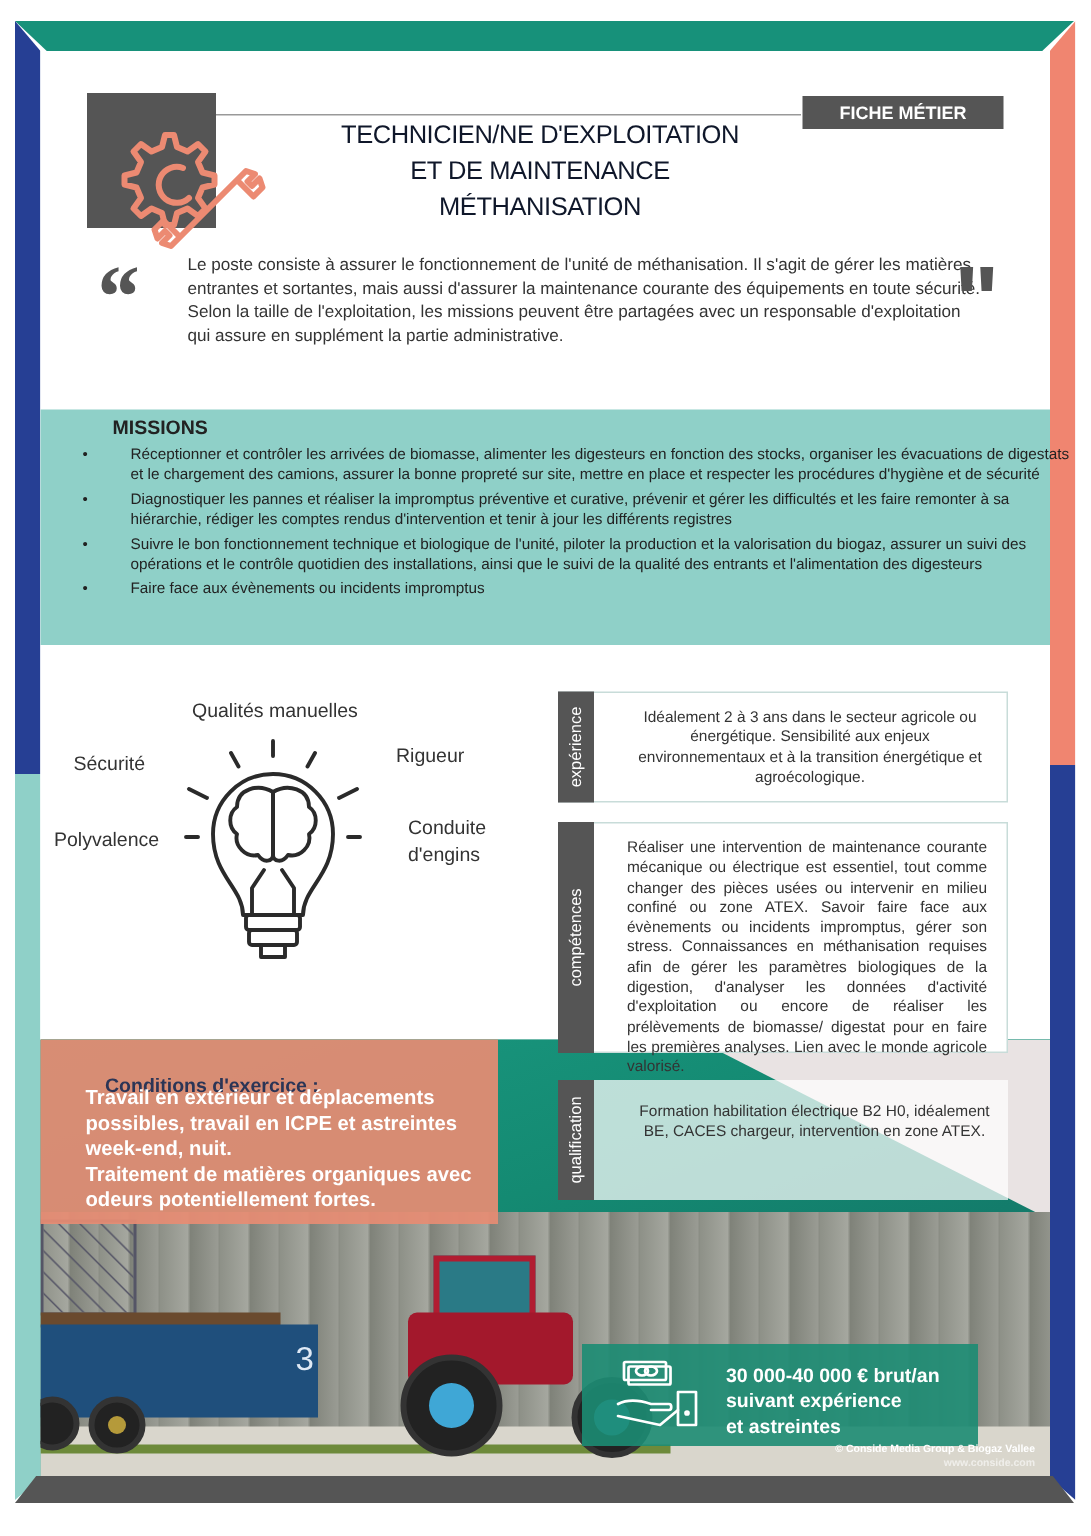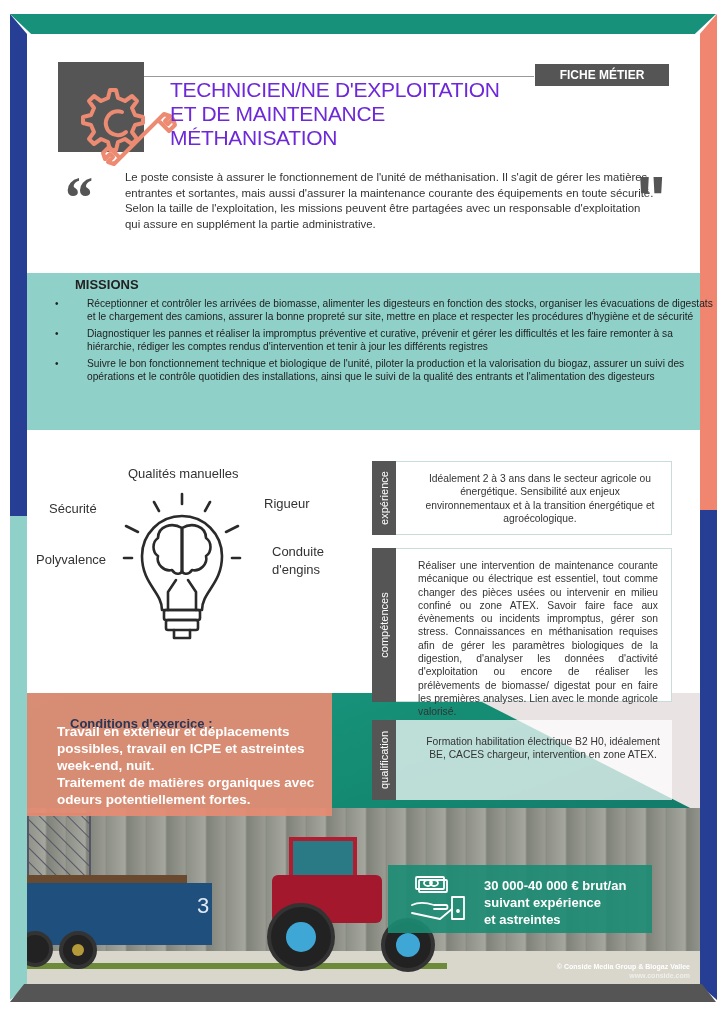--- a/index.html
+++ b/index.html
@@ -8,21 +8,21 @@
   .frame-left-top{position:absolute;left:10px;top:14px;width:17px;height:502px;background:#263f94;clip-path:polygon(0 0,100% 4%,100% 100%,0 100%);}
   .frame-left-bot{position:absolute;left:10px;top:516px;width:17px;height:484px;background:#8fd0c8;clip-path:polygon(0 0,100% 0,100% 97%,0 100%);}
   .frame-right-top{position:absolute;left:700px;top:14px;width:17px;height:496px;background:#f08570;clip-path:polygon(0 4%,100% 0,100% 100%,0 100%);}
   .frame-right-bot{position:absolute;left:700px;top:510px;width:17px;height:490px;background:#263f94;clip-path:polygon(0 0,100% 0,100% 100%,0 97%);}
   .frame-bottom{position:absolute;left:10px;top:984px;width:706px;height:18px;background:#555;clip-path:polygon(2% 0,98% 0,100% 100%,0 100%);}
 
   .icon-box{position:absolute;left:58px;top:62px;width:86px;height:90px;background:#555;}
   .gear-svg{position:absolute;left:80px;top:80px;width:100px;height:90px;}
   .title-line{position:absolute;left:144px;top:76px;width:390px;height:1px;background:#999;}
   .fiche{position:absolute;left:535px;top:64px;width:134px;height:22px;background:#555;color:#fff;font-size:12px;font-weight:bold;text-align:center;line-height:22px;}
-  .title{position:absolute;left:170px;top:78px;width:380px;text-align:left;color:#6d28d9;font-size:21px;line-height:24px;font-family:"Liberation Sans",sans-serif;letter-spacing:-0.3px;}
+  .title{position:absolute;left:170px;top:78px;width:380px;text-align:center;color:#0f172a;font-size:17px;line-height:24px;font-family:"Liberation Sans",sans-serif;letter-spacing:-0.3px;}
   .title div{white-space:nowrap;}
 
   .quote-open{position:absolute;left:62px;top:168px;font-size:60px;font-weight:bold;font-style:italic;color:#555;font-family:"Liberation Serif",serif;line-height:60px;}
   .quote-close{position:absolute;left:636px;top:170px;font-size:64px;font-weight:bold;color:#555;font-family:"Liberation Sans",sans-serif;line-height:60px;}
   .intro{position:absolute;left:125px;top:170px;width:530px;font-size:11.4px;line-height:15.5px;color:#333;}
 
   .missions{position:absolute;left:27px;top:273px;width:673px;height:157px;background:#8fd0c8;}
   .missions h3{position:absolute;left:48px;top:4px;margin:0;font-size:13px;font-weight:bold;color:#222;text-align:right;}
   .missions ul{position:absolute;left:34px;top:24px;width:640px;margin:0;padding:0 0 0 18px;list-style:none;}
   .missions li{position:relative;font-size:10.2px;line-height:13.4px;color:#222;margin-bottom:3px;padding-left:8px;}
@@ -48,21 +48,21 @@
   .wheel .hub{position:absolute;border-radius:50%;background:#3fa7d6;}
   .tractor-body{position:absolute;left:245px;top:182px;width:110px;height:48px;background:#a3182c;border-radius:6px;}
   .tractor-cab{position:absolute;left:262px;top:144px;width:60px;height:44px;background:#2a7a86;border:4px solid #b11c31;}
   .scaffold{position:absolute;left:0;top:120px;width:60px;height:60px;border:2px solid #556;background:repeating-linear-gradient(45deg,transparent 0,transparent 8px,#556 9px,transparent 10px);}
   .number3{position:absolute;left:170px;top:200px;color:#dfe9f5;font-size:22px;font-family:"Liberation Sans",sans-serif;}
 
   .conditions{position:absolute;left:27px;top:693px;width:305px;height:123px;background:rgba(230,140,115,0.93);}
   .conditions h4{position:absolute;left:30px;top:10px;margin:13px;font-size:13px;font-weight:bold;color:#2b3556;}
   .conditions p{position:absolute;left:30px;top:30px;width:270px;margin:0;font-size:13.5px;font-weight:bold;color:#fff;line-height:17px;}
 
-  .salary{position:absolute;left:388px;top:865px;width:264px;height:68px;background:rgba(28,140,115,0.9);}
+  .salary{position:absolute;left:388px;top:896px;width:264px;height:68px;background:rgba(28,140,115,0.9);}
   .salary-text{position:absolute;left:96px;top:12px;font-size:13px;font-weight:bold;color:#fff;line-height:17px;}
   .money-svg{position:absolute;left:22px;top:10px;width:56px;height:48px;}
   .credit{position:absolute;left:540px;top:962px;font-size:7px;color:#fff;font-weight:bold;text-align:right;width:150px;line-height:9px;}
 </style>
 </head>
 <body>
 
 <div class="frame-top"></div>
 <div class="frame-left-top"></div>
 <div class="frame-left-bot"></div>
@@ -86,20 +86,21 @@
 <div class="quote-open">“</div>
 <div class="intro">Le poste consiste à assurer le fonctionnement de l'unité de méthanisation. Il s'agit de gérer les matières entrantes et sortantes, mais aussi d'assurer la maintenance courante des équipements en toute sécurité. Selon la taille de l'exploitation, les missions peuvent être partagées avec un responsable d'exploitation qui assure en supplément la partie administrative.</div>
 <div class="quote-close">"</div>
 
 <div class="missions">
   <h3>MISSIONS</h3>
   <ul>
     <li>Réceptionner et contrôler les arrivées de biomasse, alimenter les digesteurs en fonction des stocks, organiser les évacuations de digestats et le chargement des camions, assurer la bonne propreté sur site, mettre en place et respecter les procédures d'hygiène et de sécurité</li>
     <li>Diagnostiquer les pannes et réaliser la impromptus préventive et curative, prévenir et gérer les difficultés et les faire remonter à sa hiérarchie, rédiger les comptes rendus d'intervention et tenir à jour les différents registres</li>
     <li>Suivre le bon fonctionnement technique et biologique de l'unité, piloter la production et la valorisation du biogaz, assurer un suivi des opérations et le contrôle quotidien des installations, ainsi que le suivi de la qualité des entrants et l'alimentation des digesteurs</li>
+    <li>Faire face aux évènements ou incidents impromptus</li>
   </ul>
 </div>
 
 <div class="quality" style="left:128px;top:465px;">Qualités manuelles</div>
 <div class="quality" style="left:49px;top:500px;">Sécurité</div>
 <div class="quality" style="left:264px;top:495px;">Rigueur</div>
 <div class="quality" style="left:36px;top:551px;">Polyvalence</div>
 <div class="quality" style="left:272px;top:543px;width:70px;">Conduite d'engins</div>
 <svg class="bulb" viewBox="0 0 128 158" fill="none" stroke="#2a2a2a" stroke-width="2.6" stroke-linecap="round" stroke-linejoin="round">
   <line x1="64" y1="2" x2="64" y2="12"></line>

